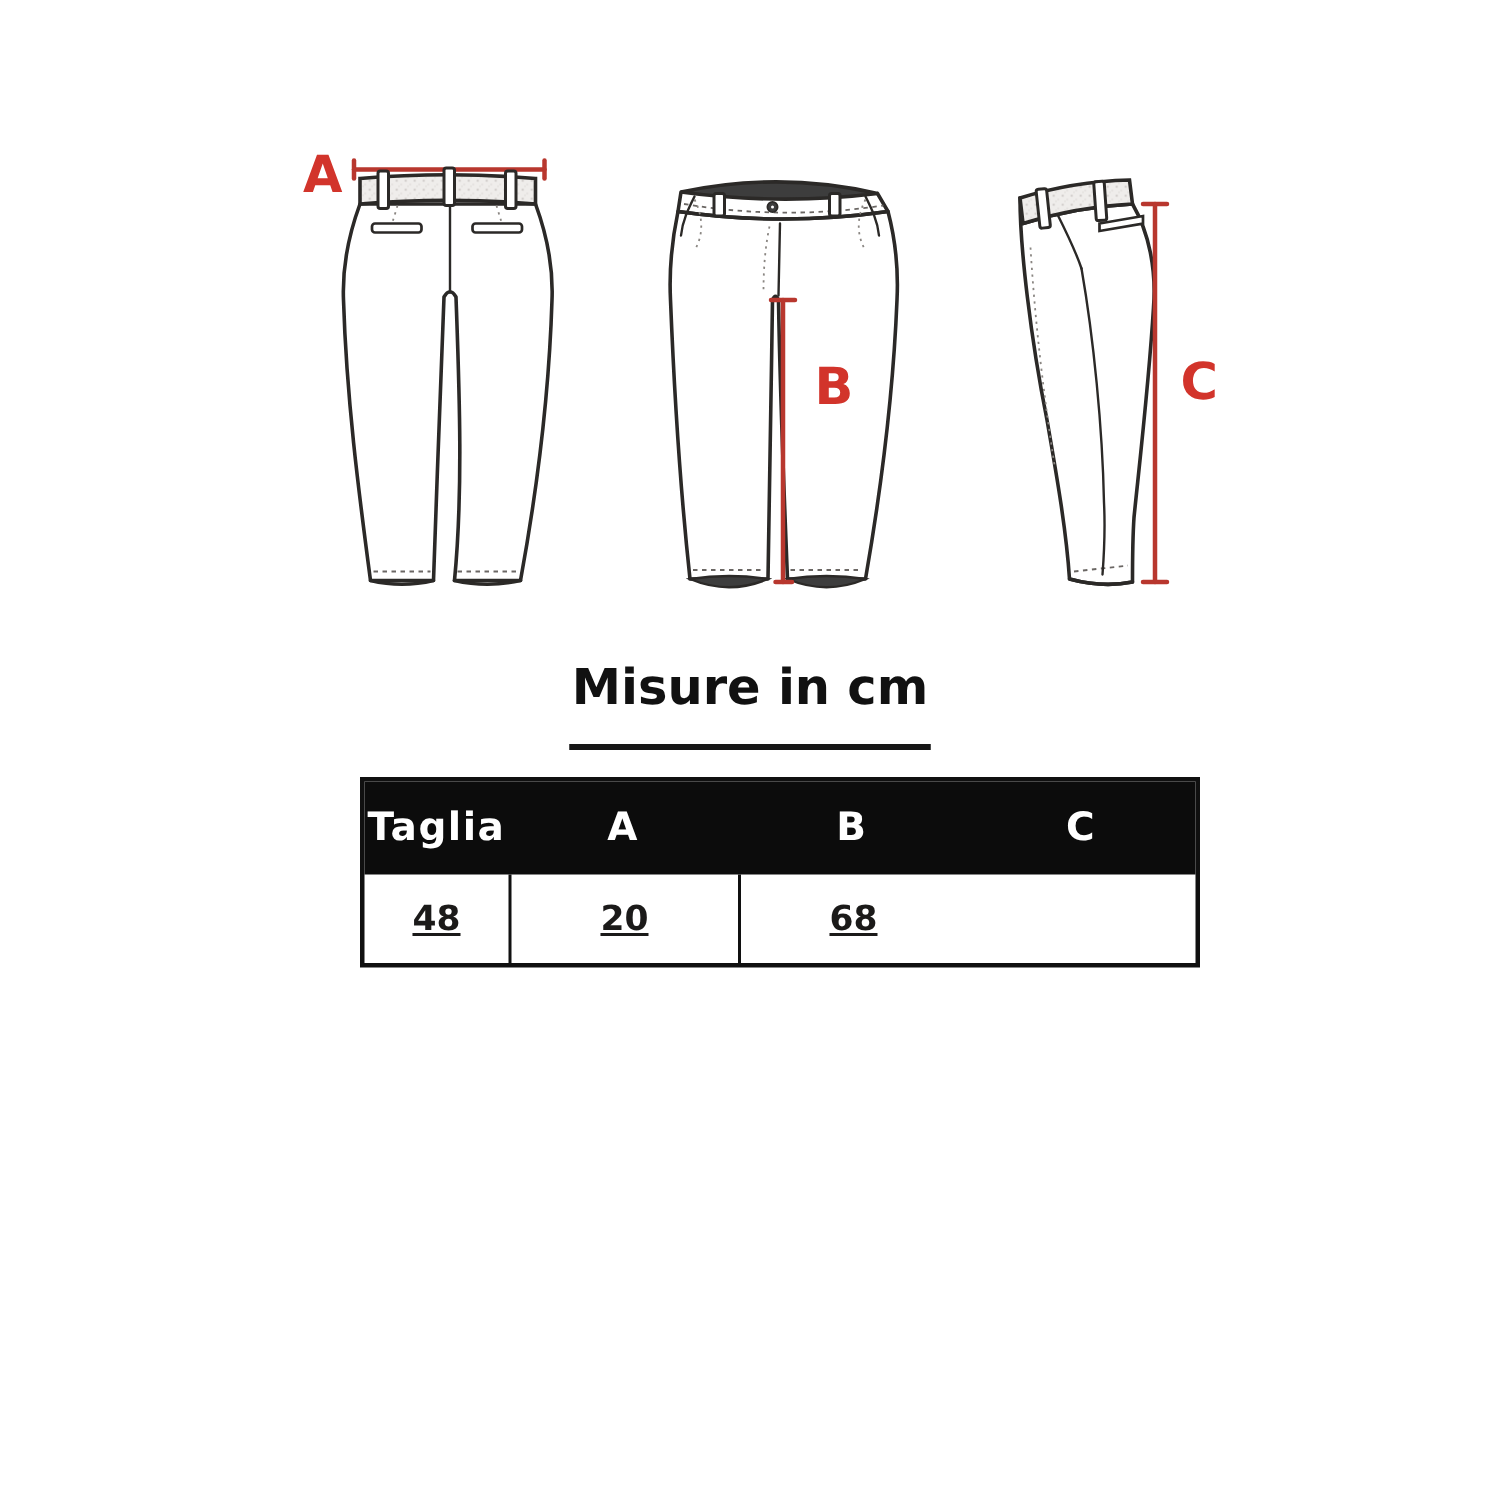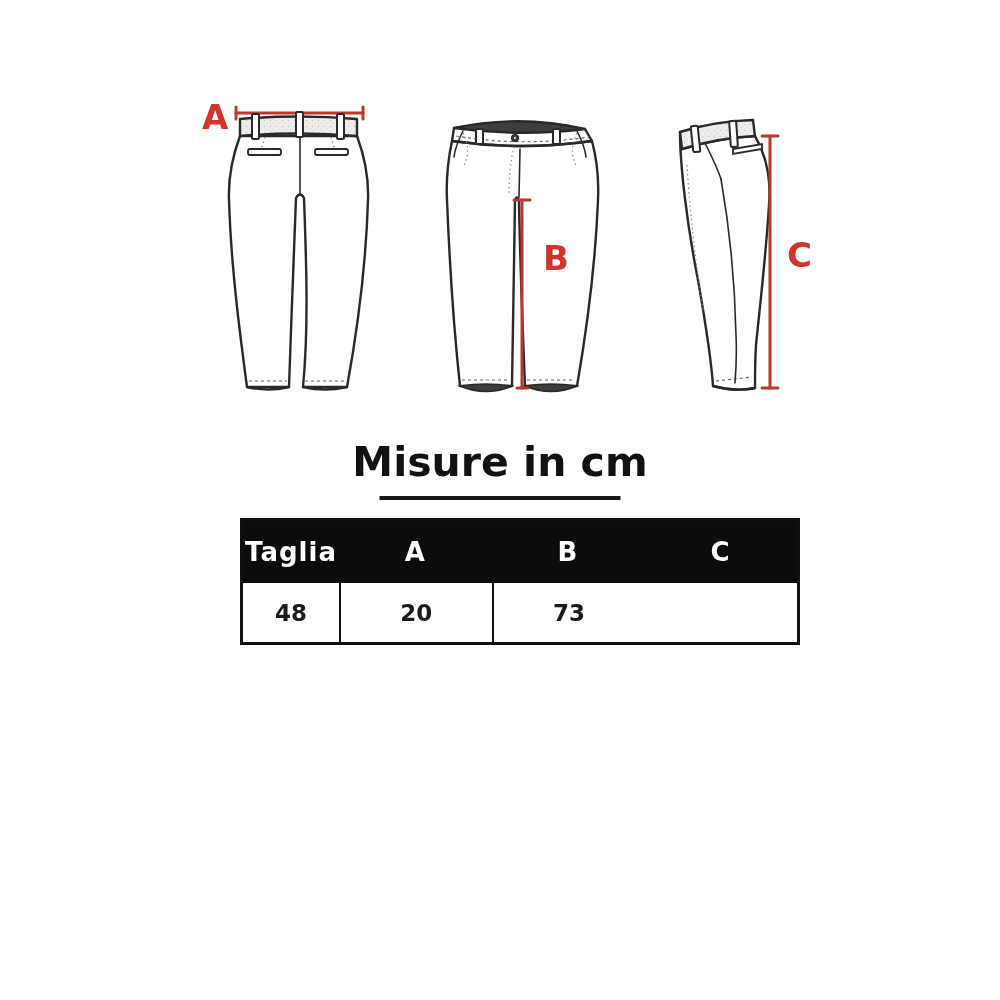--- a/index.html
+++ b/index.html
@@ -29,21 +29,21 @@
     letter-spacing:0;
   }
   .label-a{left:202px;top:100px;}
   .label-b{left:543px;top:241px;}
   .label-c{left:787px;top:238px;}
 
   .page-title{
     position:absolute;
     left:0;top:438px;width:1000px;
     text-align:center;
-    font-size:41px;
+    font-size:33px;
     font-weight:800;
     color:#111111;
     letter-spacing:0px;
   }
   .title-underline{
     position:absolute;
     top:496px;left:50%;
     transform:translateX(-50%);
     width:241px;height:4px;
     background:#161616;
@@ -64,21 +64,21 @@
     background:var(--table-header-bg);
     color:var(--table-header-text);
     height:62px;
   }
   .t-row.body{height:59px;color:#1b1a19;}
   .t-cell{
     display:flex;align-items:center;justify-content:center;
     font-weight:bold;
   }
   .t-row.header .t-cell{font-size:26px;letter-spacing:1px;}
-  .t-row.body .t-cell{font-size:23px;border-left:2px solid #101010;}
+  .t-row.body .t-cell{font-size:23px;border-left:2px solid #101010;text-decoration:underline;}
   .t-row.body .t-cell:first-child{border-left:none;}
 
   svg .outline{fill:none;stroke:var(--ink);stroke-width:2.4;stroke-linecap:round;stroke-linejoin:round;}
   svg .thin{fill:none;stroke:var(--ink);stroke-width:1.6;stroke-linecap:round;}
   svg .stitch{fill:none;stroke:#6b6764;stroke-width:1.2;stroke-dasharray:3 3;}
   svg .dots{fill:none;stroke:#8a8682;stroke-width:1.2;stroke-dasharray:1.5 3;}
   svg .redline{fill:none;stroke:var(--dimension-red);stroke-width:3;stroke-linecap:round;}
 </style>
 </head>
 <body>
@@ -214,17 +214,17 @@
   <div class="size-table">
     <div class="t-row header">
       <div class="t-cell">Taglia</div>
       <div class="t-cell">A</div>
       <div class="t-cell">B</div>
       <div class="t-cell">C</div>
     </div>
     <div class="t-row body">
       <div class="t-cell">48</div>
       <div class="t-cell">20</div>
-      <div class="t-cell">73</div>
+      <div class="t-cell">68</div>
     </div>
   </div>
 
 </div>
 
 </body></html>

